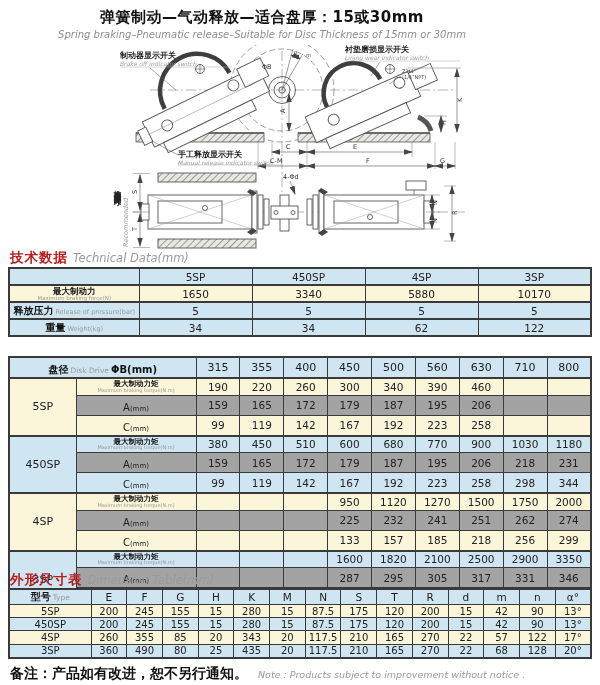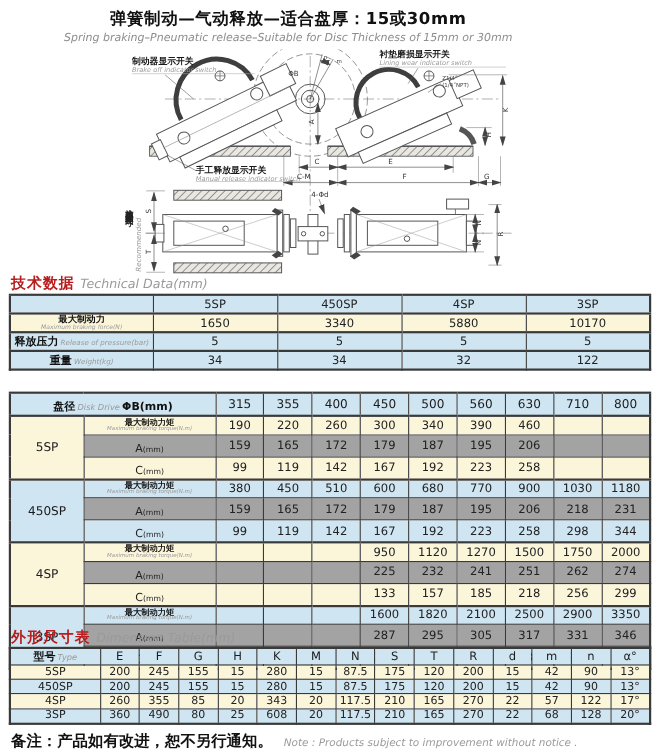--- a/index.html
+++ b/index.html
@@ -30,21 +30,21 @@
   #dim-table{top:588px;}
 
   #tech-table td{height:15px;font-size:10.5px;border-top-width:2px;}
   #tech-table .label-cell{text-align:center;}
   .bg-blue>td{background:var(--blue);}
   .bg-cream>td{background:var(--cream);}
   .bg-white>td{background:#a3a3a3;}
   td.cell-blue{background:var(--blue) !important;}
   td.cell-cream{background:var(--cream) !important;}
   .zh{font-weight:bold;font-size:10px;color:#111;}
-  .en{font-style:italic;font-size:6.5px;color:#9a9a9a;}
+  .en{font-size:6.5px;color:#9a9a9a;}
   .label-cell .zh{font-size:10px;}
   .label-cell .en{margin-left:2px;}
   .label-cell.stacked .zh,.label-cell.stacked .en{display:block;line-height:8px;margin:0;text-align:center;}
   .label-cell.stacked .zh{font-size:8.5px;}
   .label-cell.stacked .en{font-size:5.5px;line-height:6px;}
   td.model-head{font-size:11px;color:#222;}
   .val{font-size:10.5px;color:#222;}
 
   #disk-table td{height:15.5px;}
   #disk-table .disk-head-label .zh{font-size:10px;}
@@ -305,21 +305,21 @@
           <td class="label-cell"><span class="zh">释放压力</span><span class="en">Release of pressure(bar)</span></td>
           <td class="val">5</td>
           <td class="val">5</td>
           <td class="val">5</td>
           <td class="val">5</td>
         </tr>
         <tr class="bg-blue">
           <td class="label-cell"><span class="zh">重量</span><span class="en">Weight(kg)</span></td>
           <td class="val">34</td>
           <td class="val">34</td>
-          <td class="val">32</td>
+          <td class="val">62</td>
           <td class="val">122</td>
         </tr>
       </tbody>
   </table>
 
   <table class="tbl" id="disk-table">
     <colgroup>
         <col style="width:67px">
         <col style="width:120px">
         <col>
@@ -606,21 +606,21 @@
           <td class="val">57</td>
           <td class="val">122</td>
           <td class="val">17°</td>
         </tr>
         <tr class="bg-blue">
           <td class="model">3SP</td>
           <td class="val">360</td>
           <td class="val">490</td>
           <td class="val">80</td>
           <td class="val">25</td>
-          <td class="val">608</td>
+          <td class="val">435</td>
           <td class="val">20</td>
           <td class="val">117.5</td>
           <td class="val">210</td>
           <td class="val">165</td>
           <td class="val">270</td>
           <td class="val">22</td>
           <td class="val">68</td>
           <td class="val">128</td>
           <td class="val">20°</td>
         </tr>

